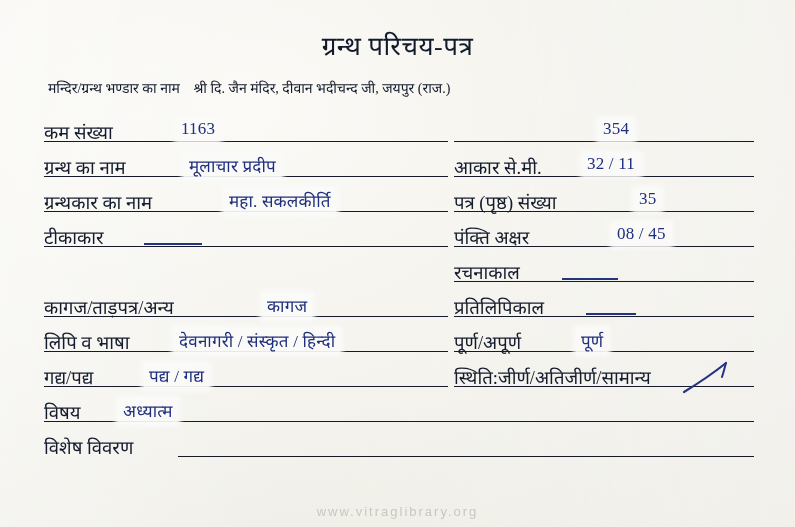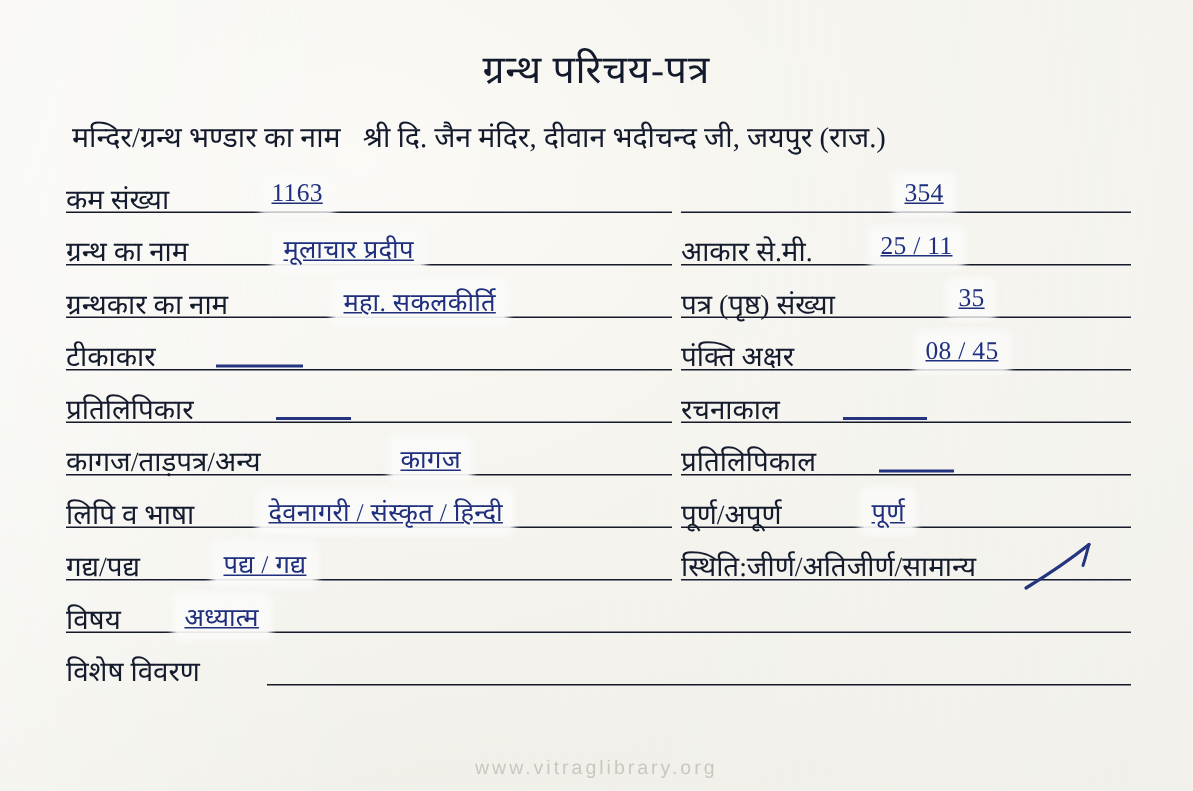--- a/index.html
+++ b/index.html
@@ -46,21 +46,21 @@
     color: #131a2c;
     font-weight: 500;
   }
 
   
   #header-row {
     position: absolute;
     top: 78px;
     left: 48px;
     width: 710px;
-    font-size: 19px;
+    font-size: 14px;
     white-space: nowrap;
     color: #131a2c;
   }
   #header-row .lbl { }
   #header-row .val {
     margin-left: 10px;
   }
 
   
   #form {
@@ -106,21 +106,20 @@
     position: absolute;
     top: 0px;
     font-size: 17px;
     color: #1b2a74;
     z-index: 4;
     padding: 1px 5px 2px 5px;
     background: rgba(250,250,248,0.92);
     box-shadow: 0 0 4px 3px rgba(250,250,248,0.92);
     border-radius: 2px;
     letter-spacing: 0.2px;
-    text-decoration: underline;
   }
   .entry.ink {
     color: #1f2f7d;
   }
   
   .penline {
     position: absolute;
     top: 20px;
     height: 0;
     border-bottom: 2px solid #24347f;
@@ -175,21 +174,21 @@
 
     <div class="row">
       <div class="cell left">
         <span class="label">ग्रन्थ का नाम</span>
         <span class="rule"></span>
         <span class="entry ink" style="left:140px;">मूलाचार प्रदीप</span>
       </div>
       <div class="cell right">
         <span class="label">आकार से.मी.</span>
         <span class="rule"></span>
-        <span class="entry ink" style="left:128px;">25 / 11</span>
+        <span class="entry ink" style="left:128px;">32 / 11</span>
       </div>
     </div>
 
     <div class="row">
       <div class="cell left">
         <span class="label">ग्रन्थकार का नाम</span>
         <span class="rule"></span>
         <span class="entry ink" style="left:180px;">महा. सकलकीर्ति</span>
       </div>
       <div class="cell right">
@@ -207,26 +206,20 @@
         <span class="entry ink" style="left:112px; background:none; box-shadow:none;"></span>
       </div>
       <div class="cell right">
         <span class="label">पंक्ति अक्षर</span>
         <span class="rule"></span>
         <span class="entry ink" style="left:142px;margin-left:16px;">08 / 45</span>
       </div>
     </div>
 
     <div class="row">
-      <div class="cell left">
-        <span class="label">प्रतिलिपिकार</span>
-        <span class="rule"></span>
-        <span class="penline" style="left:140px; width:50px;"></span>
-        <span class="entry ink" style="left:150px; background:none; box-shadow:none;"></span>
-      </div>
       <div class="cell right">
         <span class="label">रचनाकाल</span>
         <span class="rule"></span>
         <span class="penline" style="left:108px; width:56px;"></span>
         <span class="entry ink" style="left:118px; background:none; box-shadow:none;"></span>
       </div>
     </div>
 
     <div class="row">
       <div class="cell left">

